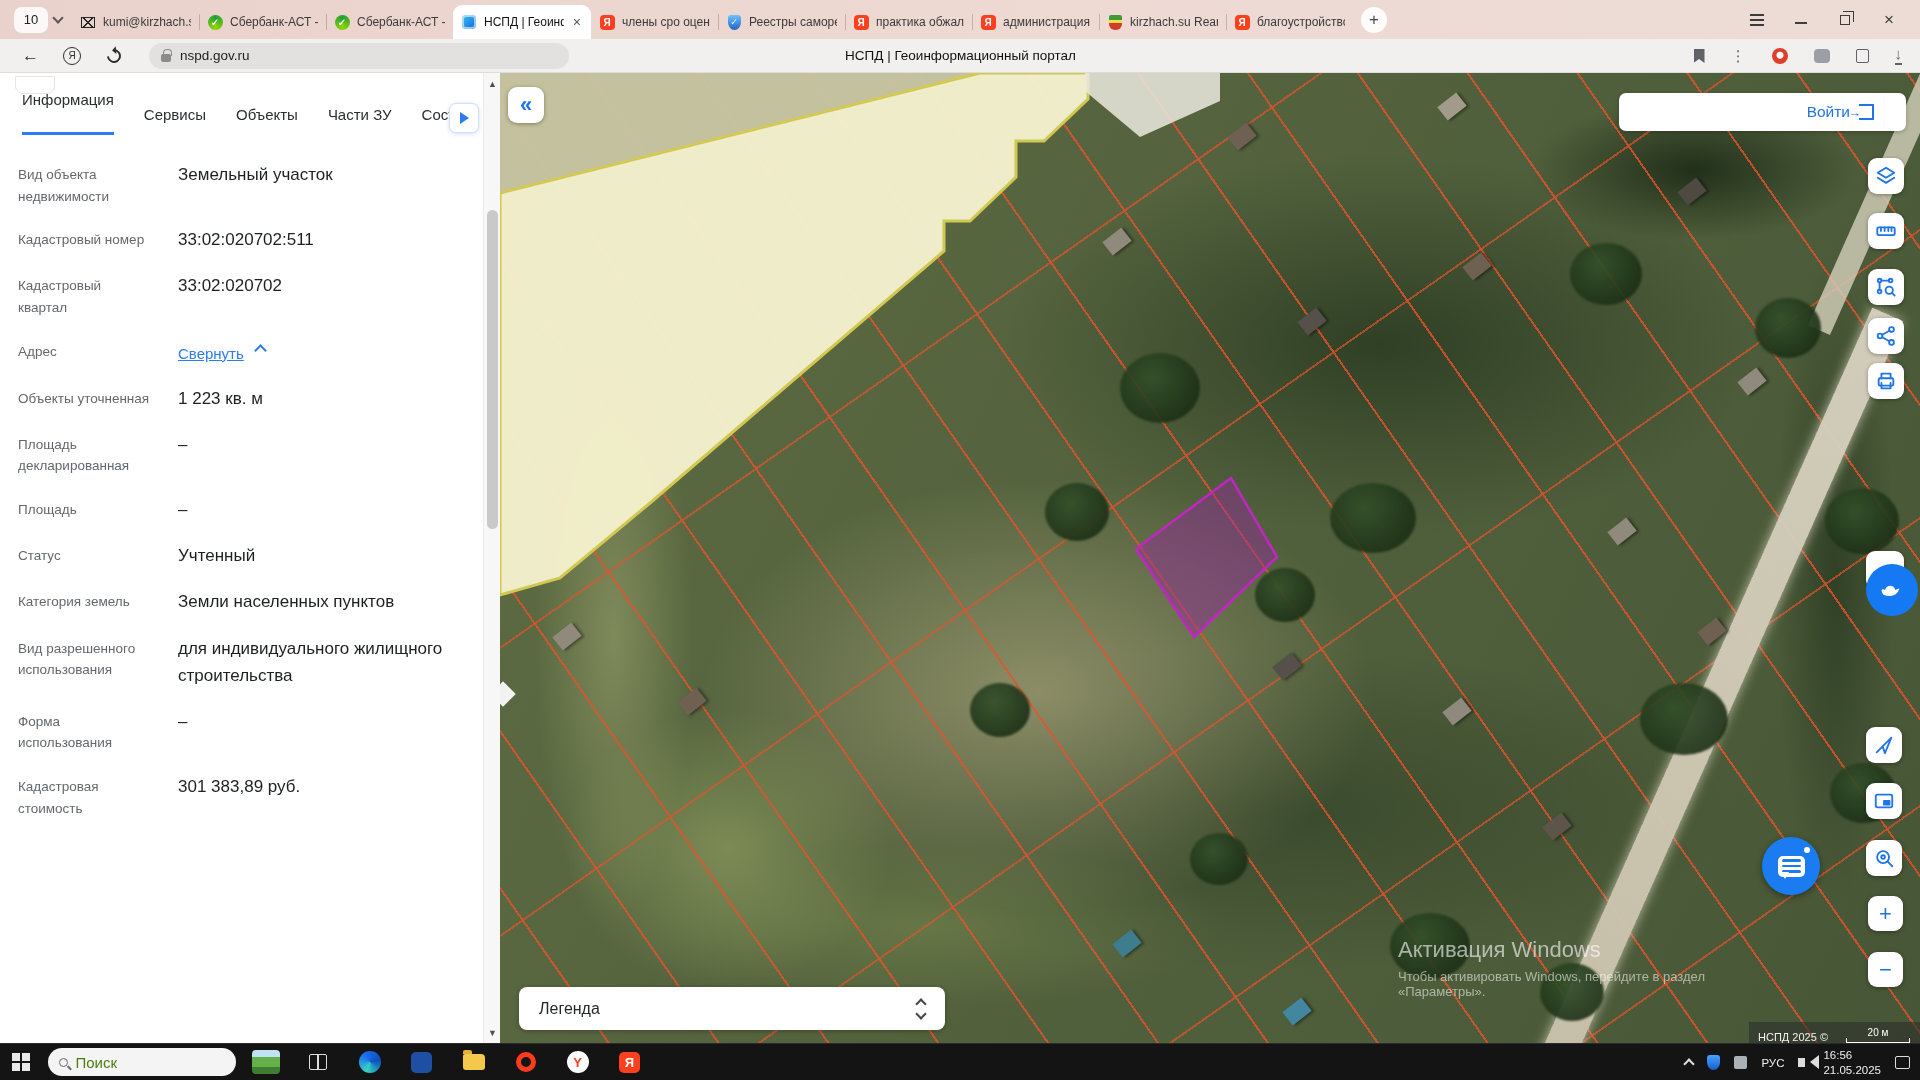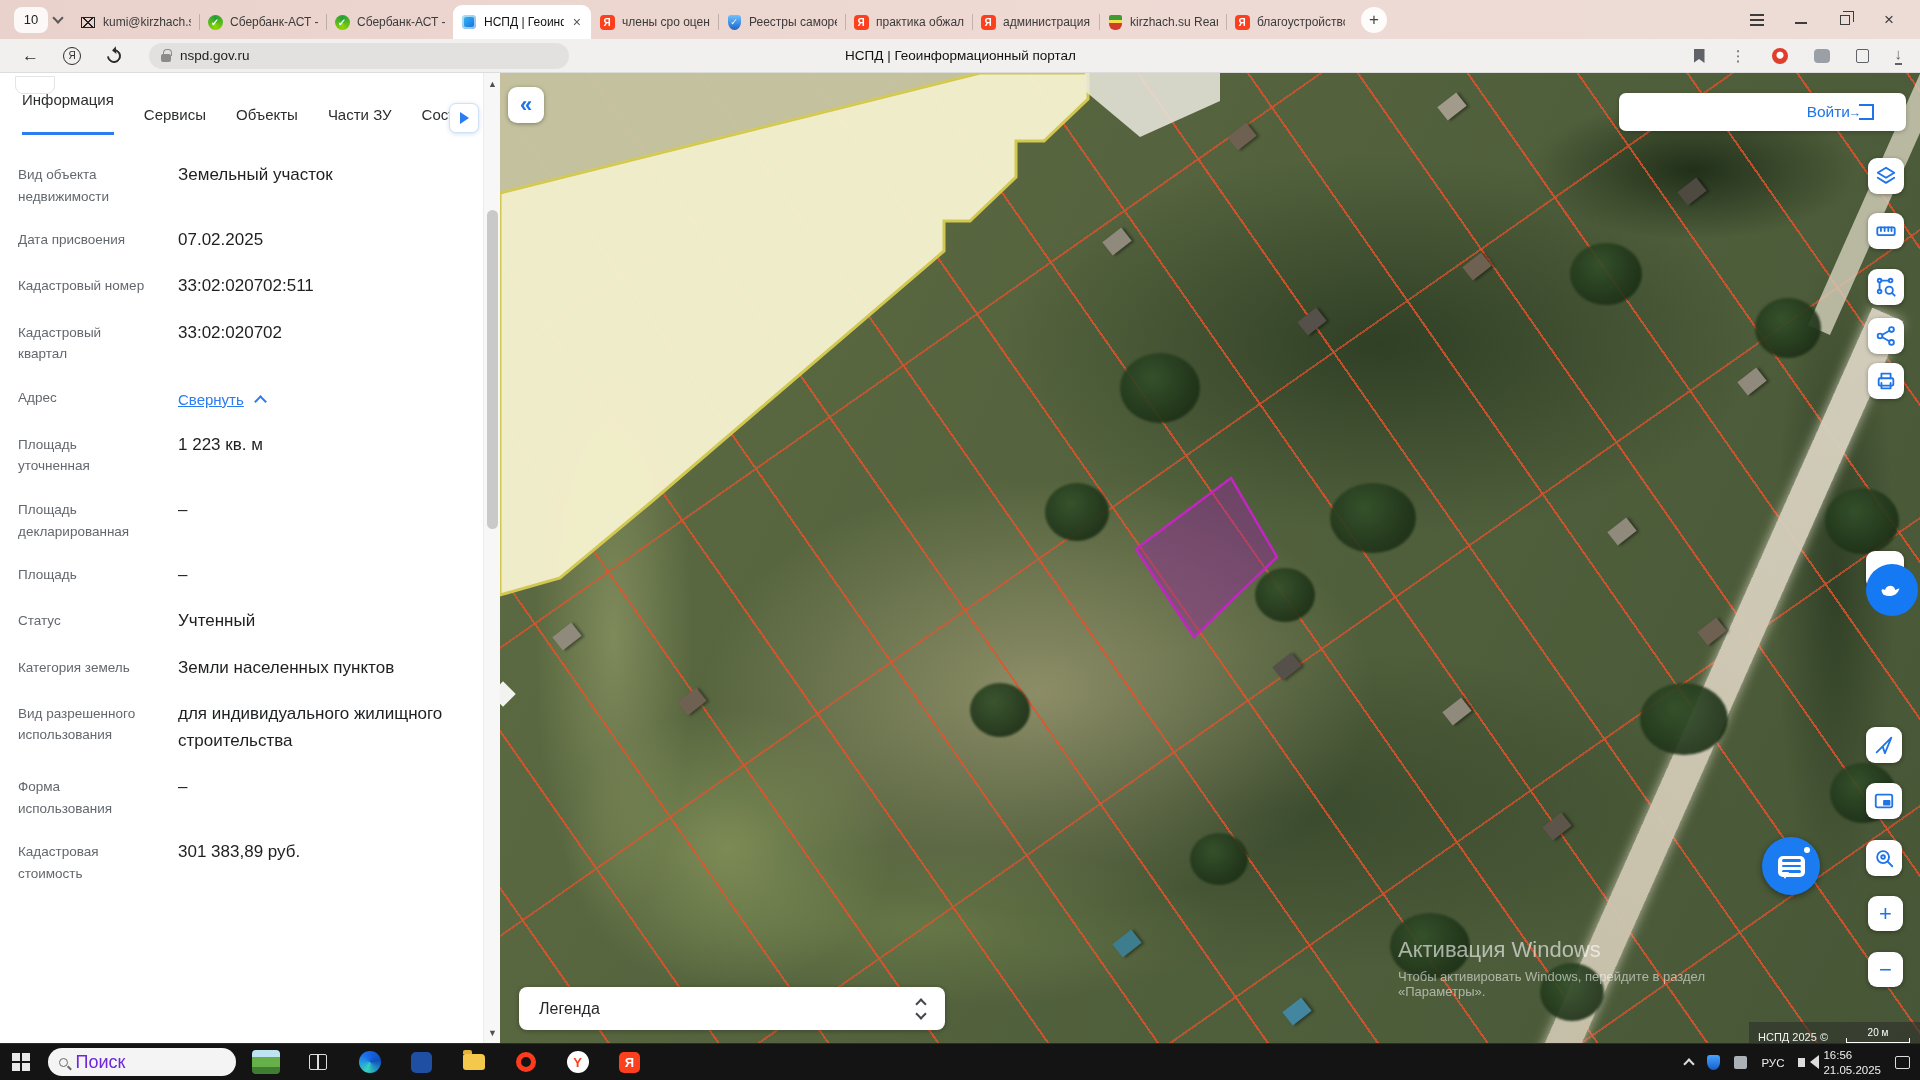--- a/index.html
+++ b/index.html
@@ -84,21 +84,21 @@
   .ptab { font-size:15px; color:#2c2e30; padding-bottom:12px; white-space:nowrap; }
   .ptab.active { border-bottom:3px solid #2b7cf0; padding-bottom:24px; }
   .ptab-more { position:absolute; right:4px; top:30px; width:30px; height:30px; background:#fff;
                border:1px solid #cfe0f7; border-radius:7px; box-shadow:0 1px 4px rgba(80,120,190,.25);
                display:flex; align-items:center; justify-content:center; }
   .ptab-more i { width:0; height:0; border:6px solid transparent; border-left:9px solid #2b7cf0; margin-left:6px; }
   .pbody { padding:26px 14px 0 18px; }
   .frow { display:flex; margin-bottom:19px; }
   .flabel { flex:none; width:132px; font-size:13.5px; line-height:1.6; color:#63686e; padding-top:3px; }
   .fval { margin-left:28px; width:291px; font-size:17px; line-height:1.6; color:#1d1f21; }
-  .collapse-link { margin-top:4px; display:flex; align-items:center; gap:12px; }
+  .collapse-link { margin-top:4px; display:flex; align-items:flex-start; gap:12px; }
   .collapse-link span { color:#2b7cf0; font-size:15px; text-decoration:underline; }
   .chev-up { width:9px; height:9px; border-left:2.2px solid #2b7cf0; border-top:2.2px solid #2b7cf0;
              transform:rotate(45deg); margin-top:4px; }
 
   
   .vscroll { position:absolute; left:483px; top:73px; width:17px; height:970px; background:#f7f7f7; border-left:1px solid #ececec; }
   .vscroll .up, .vscroll .dn { position:absolute; left:0; width:17px; height:17px; color:#4f4f4f; font-size:9px;
                                 display:flex; align-items:center; justify-content:center; }
   .vscroll .up { top:2px; } .vscroll .dn { bottom:2px; }
   .vscroll .thumb { position:absolute; left:3px; top:137px; width:11px; height:319px; background:#c9c9c9; border-radius:6px; }
@@ -178,21 +178,21 @@
 
   
   .taskbar { position:absolute; left:0; top:1043px; width:1920px; height:37px; background:#141414;
              border-top:1px solid #2b2b2b; display:flex; align-items:center; }
   .startbtn { margin-left:12px; display:grid; grid-template-columns:8px 8px; grid-template-rows:8px 8px; gap:1.5px; }
   .startbtn i { background:#e8e8e8; }
   .searchpill { margin-left:18px; width:188px; height:28px; background:#f4f4f4; border-radius:14px;
                 display:flex; align-items:center; gap:8px; padding-left:11px; }
   .mag { width:9px; height:9px; border:1.8px solid #6a6a6a; border-radius:50%; position:relative; }
   .mag::after { content:""; position:absolute; left:7px; top:8px; width:5px; height:1.8px; background:#6a6a6a; transform:rotate(45deg); }
-  .searchpill span { font-size:18px; color:#6d28d9; }
+  .searchpill span { font-size:15px; color:#4d7c0f; }
   .widgeticon { margin-left:16px; width:28px; height:24px; border-radius:4px;
                 background:linear-gradient(180deg,#bfe3f2 30%,#66b04a 30% 70%,#3f7d33 70%); }
   .tbicons { display:flex; align-items:center; gap:28px; margin-left:26px; }
   .tbi { width:24px; height:24px; display:flex; align-items:center; justify-content:center; }
   .i-taskview { width:18px; height:16px; border:1.8px solid #ddd; border-radius:2px;
                 background:linear-gradient(90deg,transparent 44%,#ddd 45% 55%,transparent 56%); }
   .i-edge { width:22px; height:22px; border-radius:50%; background:conic-gradient(from 200deg,#35d2c0,#1b6ff0,#0e4fbe,#35d2c0); }
   .i-blueapp { width:21px; height:21px; border-radius:5px; background:#1e4fa3; }
   .i-folder { width:22px; height:16px; background:#f3c84b; border-radius:2px 4px 3px 3px; position:relative; }
   .i-folder::before { content:""; position:absolute; left:0; top:-4px; width:9px; height:4px; background:#e0b23a; border-radius:2px 2px 0 0; }
@@ -333,42 +333,38 @@
       <div class="ptab-more">
           <i></i>
         </div>
     </div>
     <div class="pbody">
       <div class="frow">
         <div class="flabel">Вид объекта недвижимости</div>
         <div class="fval">Земельный участок</div>
       </div>
       <div class="frow">
-        <div class="flabel">Дата присвоения</div>
-        <div class="fval">07.02.2025</div>
-      </div>
-      <div class="frow">
         <div class="flabel">Кадастровый номер</div>
         <div class="fval">33:02:020702:511</div>
       </div>
       <div class="frow">
         <div class="flabel">Кадастровый квартал</div>
         <div class="fval">33:02:020702</div>
       </div>
       <div class="frow">
         <div class="flabel">Адрес</div>
         <div class="fval">
           <div class="collapse-link">
             <span>Свернуть</span>
             <i class="chev-up"></i>
           </div>
         </div>
       </div>
       <div class="frow">
-        <div class="flabel">Площадь уточненная</div>
+        <div class="flabel">Объекты уточненная</div>
         <div class="fval">1 223 кв. м</div>
       </div>
       <div class="frow">
         <div class="flabel">Площадь декларированная</div>
         <div class="fval">–</div>
       </div>
       <div class="frow">
         <div class="flabel">Площадь</div>
         <div class="fval">–</div>
       </div>

